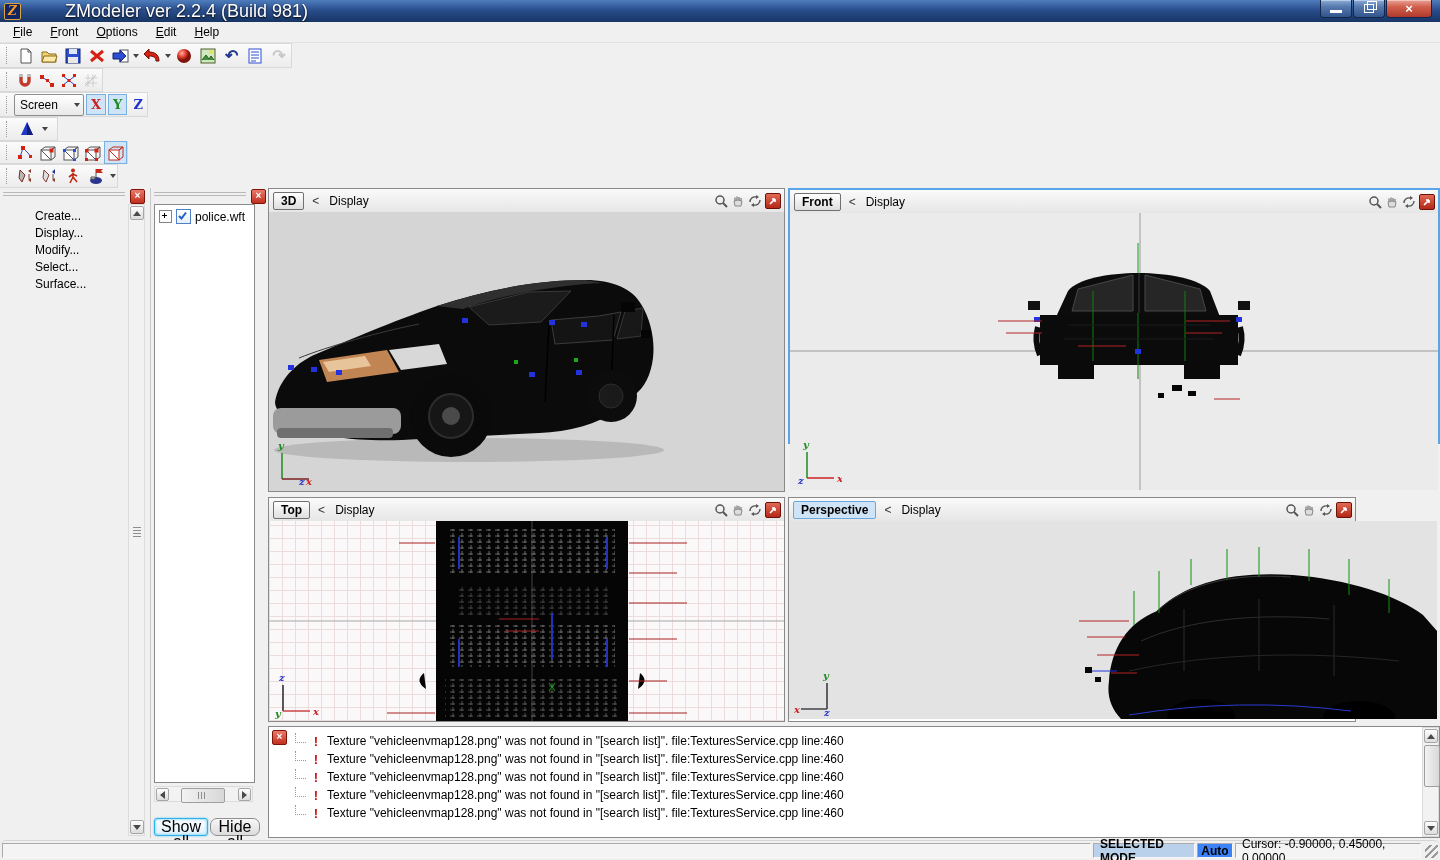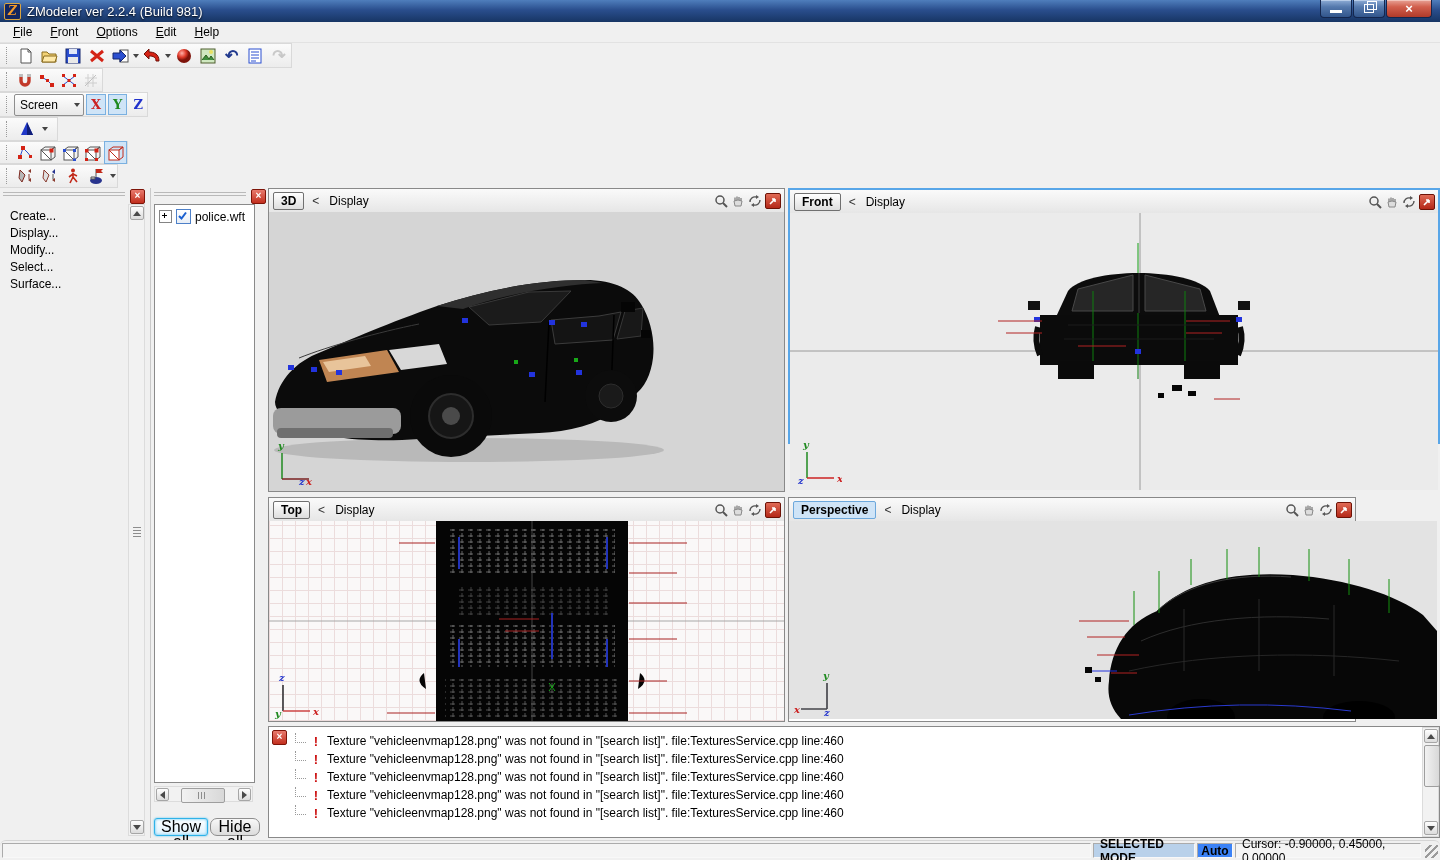--- a/index.html
+++ b/index.html
@@ -6,21 +6,21 @@
   #app{position:relative;width:1440px;height:860px;background:#f0f0f0;overflow:hidden;
        font-family:"Liberation Sans",sans-serif;font-size:12px;color:#000;}
   .abs{position:absolute;}
 
   
   .titlebar{left:0;top:0;width:1440px;height:22px;
     background:linear-gradient(#4f7ebc, #2a4e8d 45%, #173564);display:flex;align-items:center;}
   .app-logo{width:15px;height:15px;margin:0 6px 0 4px;background:#13255e;border:1px solid #d9a441;
     color:#f59a2a;font-weight:bold;font-style:italic;font-family:"DejaVu Serif",serif;
     font-size:12px;line-height:14px;text-align:center;border-radius:2px;}
-  .title-text{color:#fff;font-size:13px;text-shadow:0 1px 2px #000;}
+  .title-text{color:#fff;font-size:18px;text-shadow:0 1px 2px #000;margin-left:38px;}
   .winbtns{position:absolute;right:8px;top:0;display:flex;}
   .winbtn{width:30px;height:17px;margin-left:1px;border:1px solid #14264d;border-top:none;
     border-radius:0 0 4px 4px;display:flex;align-items:center;justify-content:center;
     background:linear-gradient(#8fadd6,#5579ad 40%,#32568c);box-shadow:inset 0 1px 0 #b8cce8;}
   .winbtn.close{width:44px;background:linear-gradient(#e8a396,#d2604d 40%,#b03a2a);box-shadow:inset 0 1px 0 #f2c4ba;}
   .glyph-min{width:12px;height:3px;background:#fff;margin-top:6px;}
   .glyph-restore{width:8px;height:7px;border:1px solid #fff;position:relative;background:transparent;}
   .glyph-restore:before{content:"";position:absolute;left:2px;top:-4px;width:8px;height:7px;border:1px solid #fff;}
   .glyph-close{color:#fff;font-weight:bold;font-size:13px;line-height:13px;}
 
@@ -344,21 +344,21 @@
     <div class="dd">
         <div class="tri-d"></div>
       </div>
   </div>
 
   <div class="abs" style="left:0;top:188px;width:147px;height:650px;">
     <div class="panel-head">
       <div class="gripline" style="width:122px;"></div>
       <div class="closeX abs" style="left:130px;top:1px;">×</div>
     </div>
-    <div style="padding-top:6px;">
+    <div style="padding-top:6px;padding-left:25px;">
       <div class="cmd-item">Create...</div>
       <div class="cmd-item">Display...</div>
       <div class="cmd-item">Modify...</div>
       <div class="cmd-item">Select...</div>
       <div class="cmd-item">Surface...</div>
     </div>
 
     <div class="abs sb-track" style="left:128px;top:16px;width:17px;height:632px;">
       <div class="sb-btn" style="left:1px;top:1px;width:14px;height:14px;">
           <div class="tri-up"></div>

